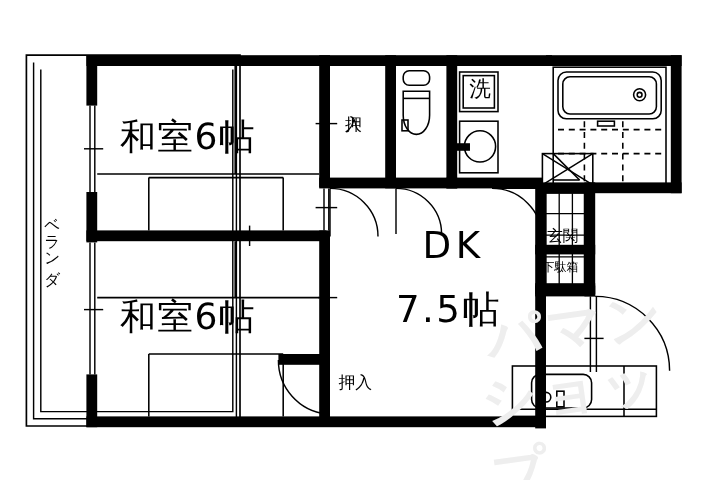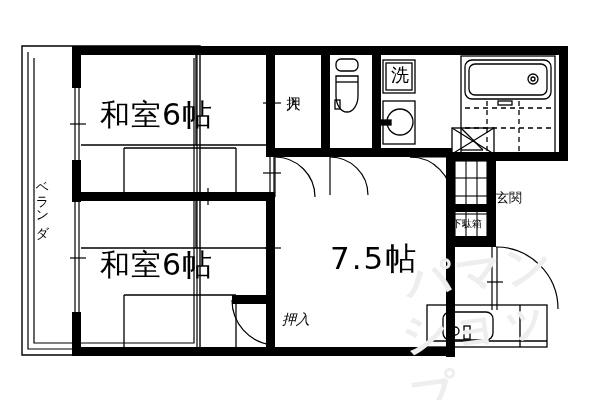--- a/index.html
+++ b/index.html
@@ -252,24 +252,25 @@
   <div class="wm" style="left:405px; top:292px; font-size:46px;">ショップ</div>
 
   <div class="label vertical" style="left:36px; top:172px; font-size:13px;">ベランダ</div>
 
   <div class="label room-name" style="left:100px; top:100px; font-size:30px;">和室6帖</div>
 
   <div class="label room-name" style="left:100px; top:250px; font-size:30px;">和室6帖</div>
 
   <div class="label vertical" style="left:287px; top:85px; font-size:14px;">押入</div>
 
-  <div class="label" style="left:282px; top:312px; font-size:14px;font-style:italic;">押入</div>
+  <div class="label" style="left:282px; top:312px; font-size:14px;">押入</div>
 
   <div class="label" style="left:391px; top:66px; font-size:18px;">洗</div>
 
+  <div class="label room-name" style="left:352px; top:190px; font-size:31px; letter-spacing:4px;">DK</div>
 
   <div class="label room-name" style="left:330px; top:243px; font-size:31px; letter-spacing:2px;">7.5帖</div>
 
-  <div class="label" style="left:456px; top:191px; font-size:13px;padding-left:40px;">玄関</div>
+  <div class="label" style="left:456px; top:191px; font-size:13px;">玄関</div>
 
   <div class="label" style="left:452px; top:219px; font-size:10px;">下駄箱</div>
 
 </div>
 
 </body></html>

